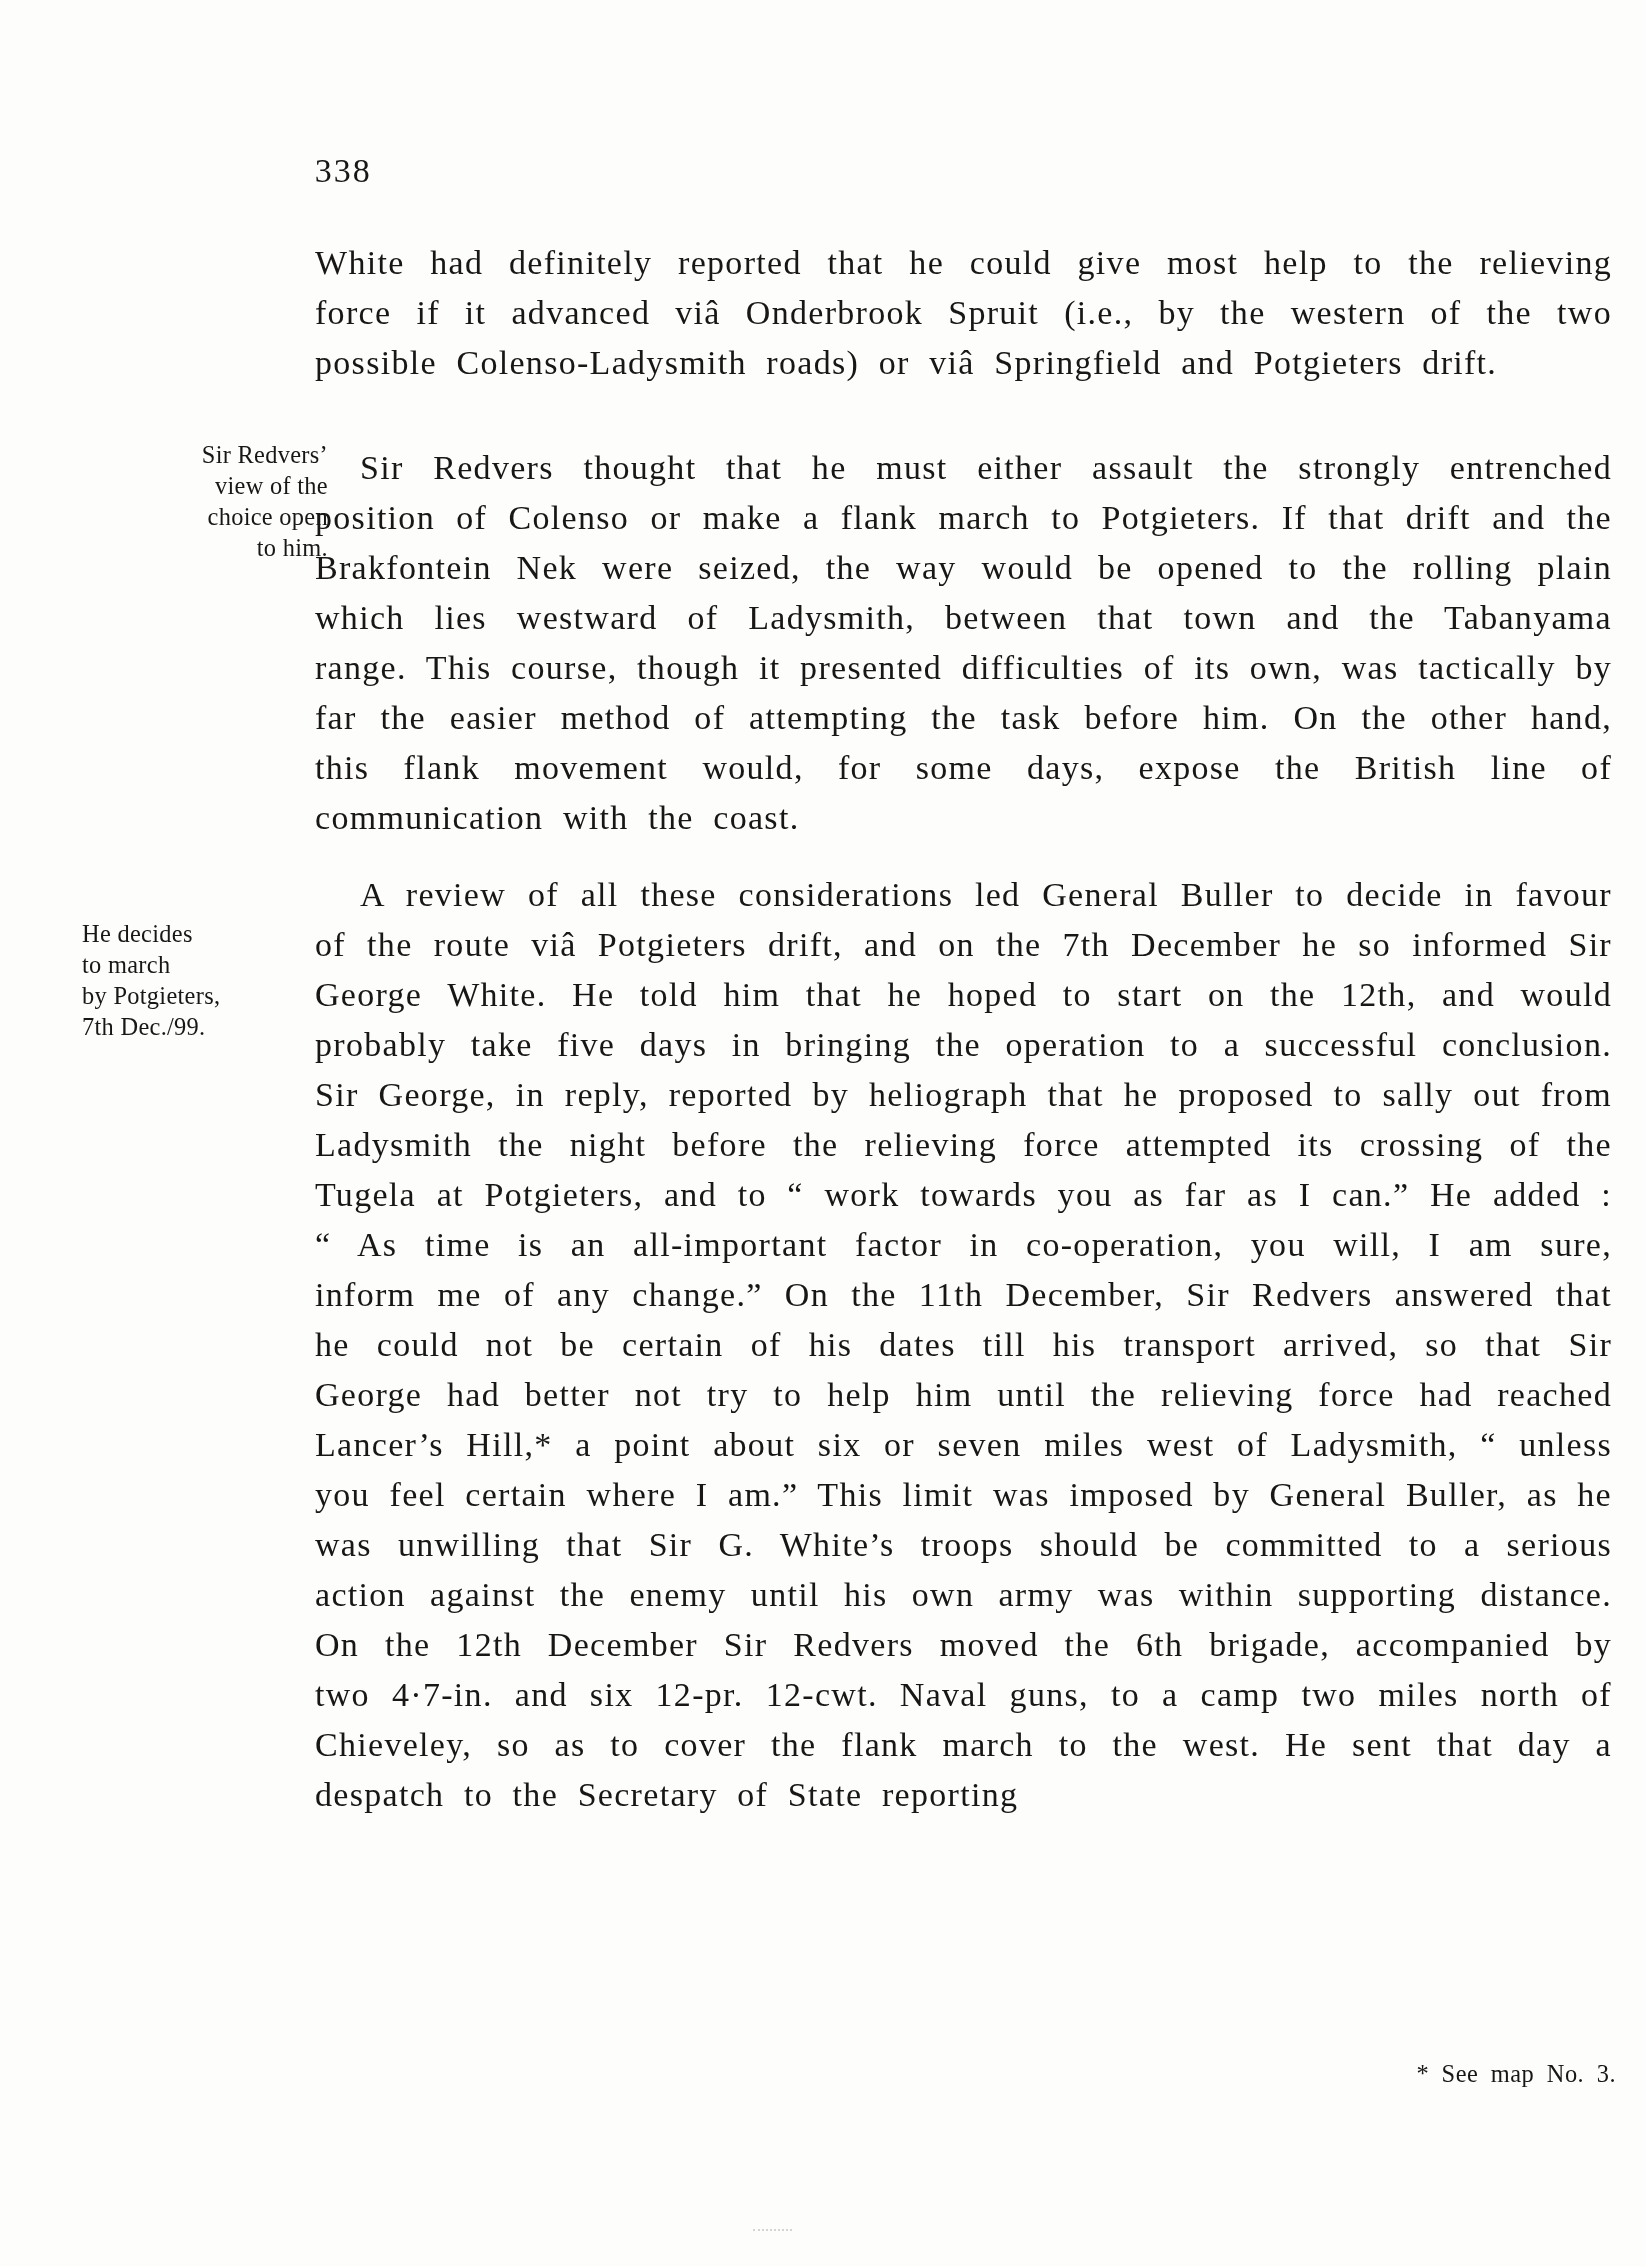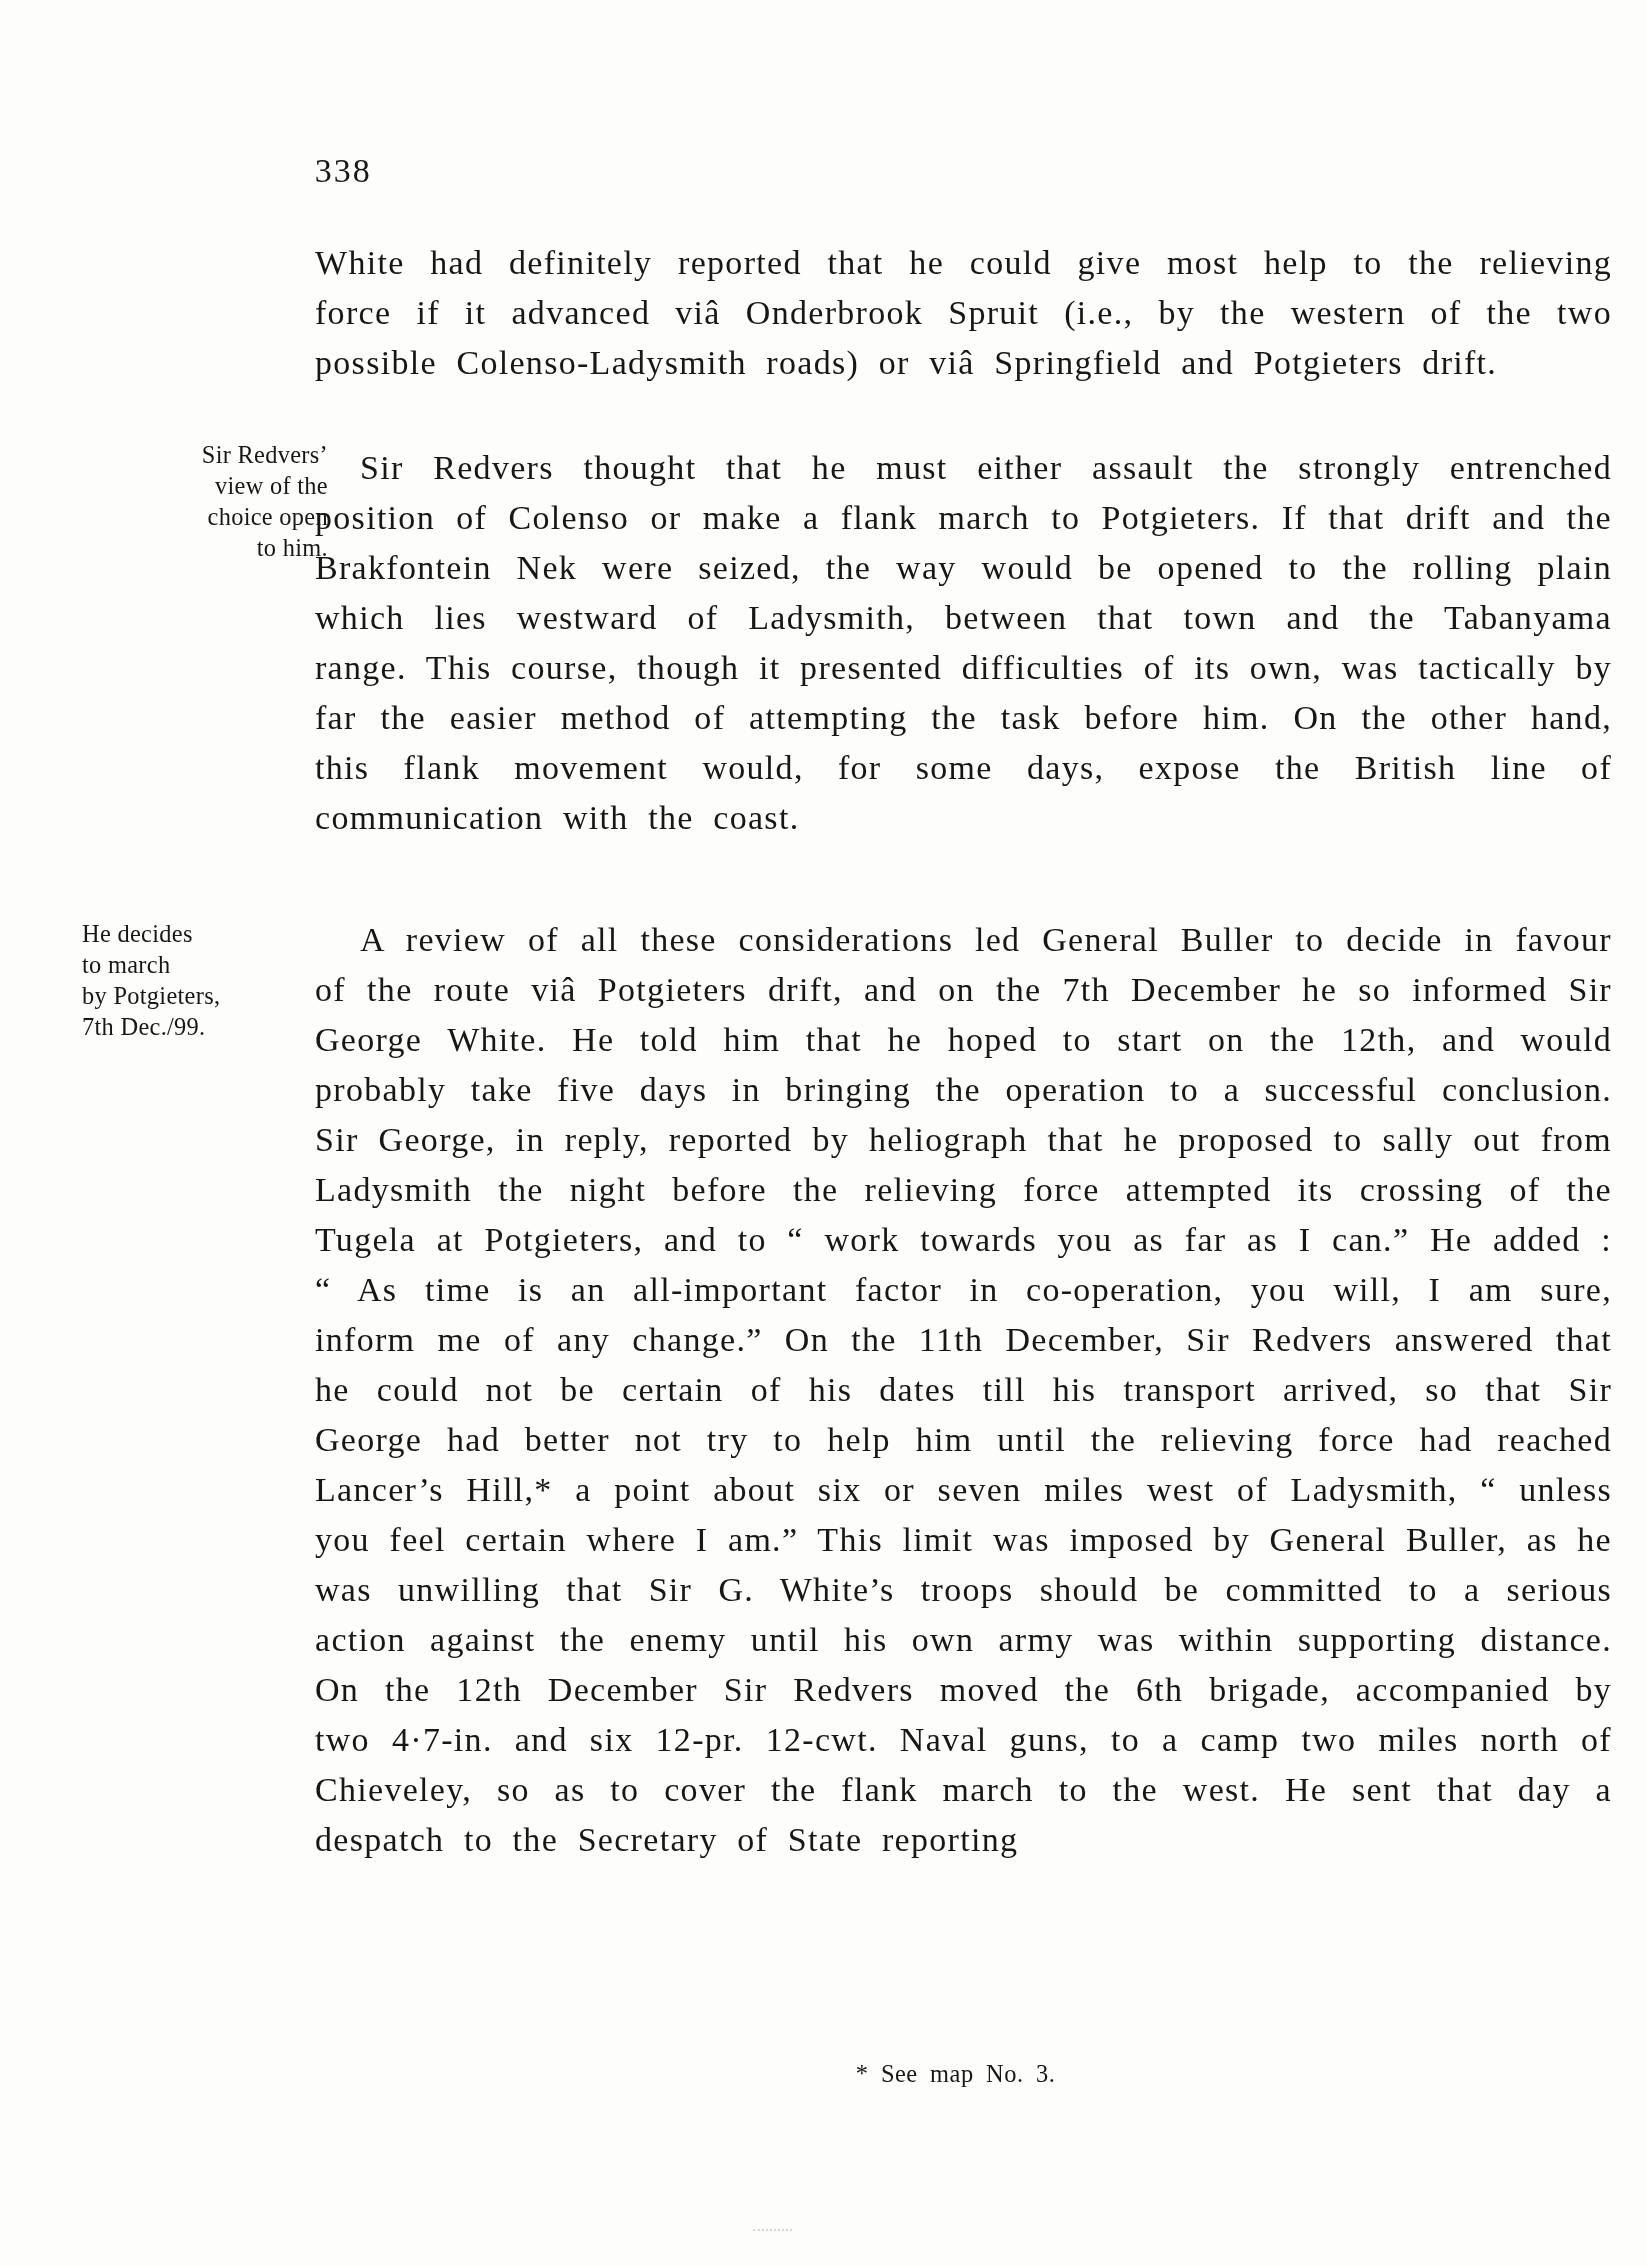--- a/index.html
+++ b/index.html
@@ -46,41 +46,41 @@
     width: 1297px;
     margin: 8px;
     font-size: 34px;
     line-height: 50px;
     letter-spacing: 1.3px;
     word-spacing: 9.8px;
     text-align: justify;
   }
   .p1 { top: 230px; }
   .p2 { top: 435px; }
-  .p3 { top: 907px; }
+  .p3 { top: 862px; }
   .indent { text-indent: 45px; }
   
   .margin-note {
     position: absolute;
     left: 82px;
     width: 246px;
     font-size: 24.4px;
     line-height: 31px;
     letter-spacing: 0.3px;
     white-space: pre-line;
   }
   .note-1 { top: 439px; text-align: right; }
   .note-2 { top: 918px; }
   
   .footnote {
     position: absolute;
     top: 2060px;
-    left: 307px;
+    left: 319px;
     width: 1297px;
-    text-align: center;
+    text-align: right;
     font-size: 24.4px;
     word-spacing: 5.9px;
     letter-spacing: 0.5px;
   }
   
   .artifact {
     position: absolute;
     top: 2229px;
     left: 753px;
     width: 39px;

